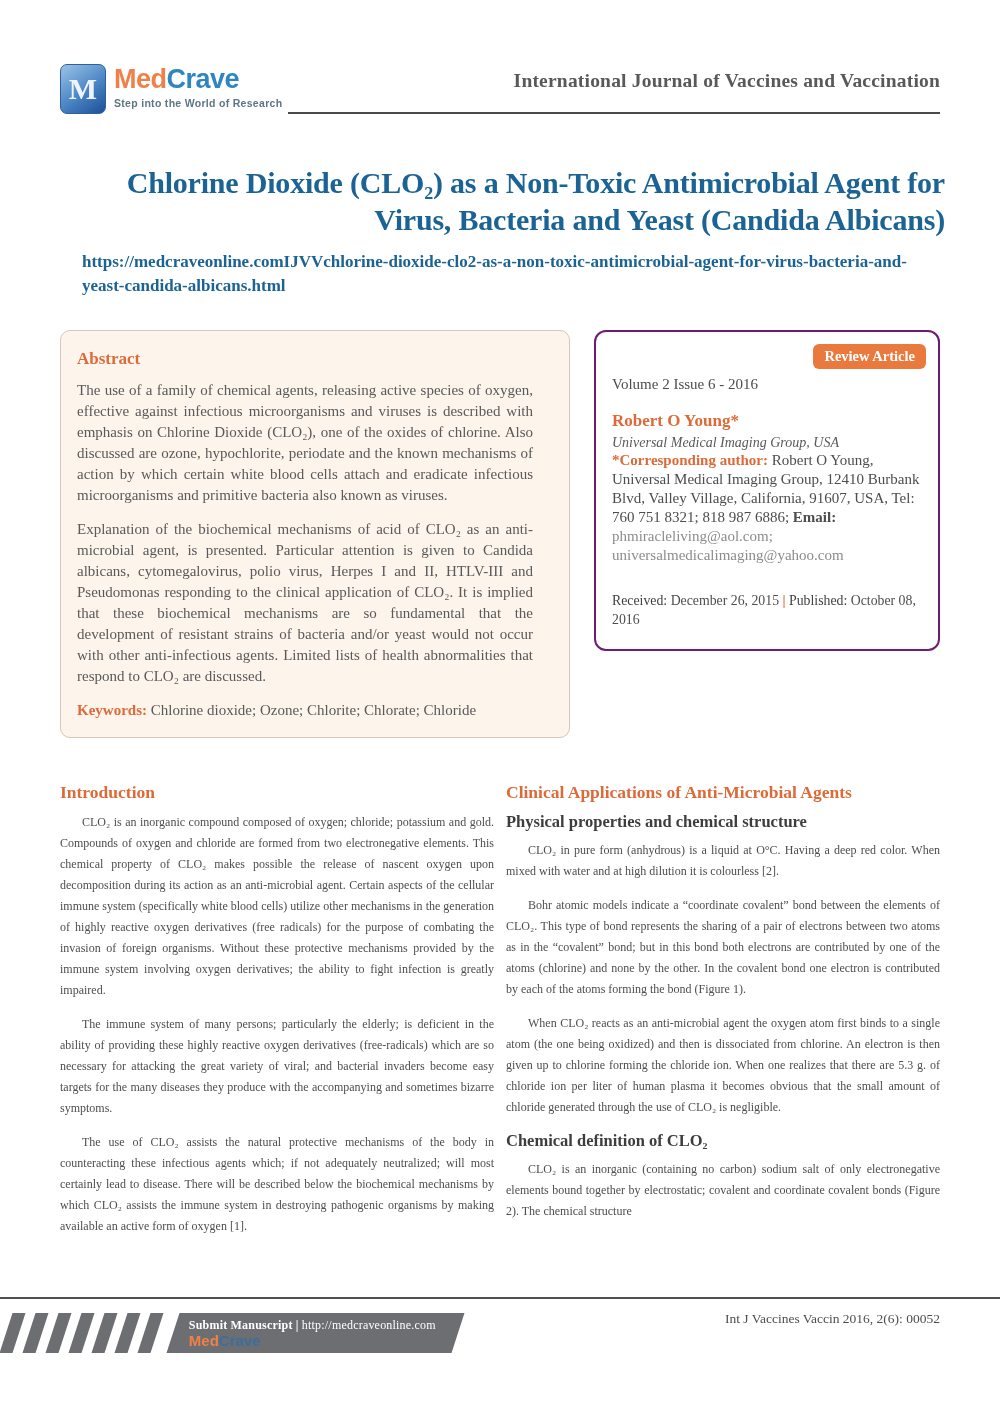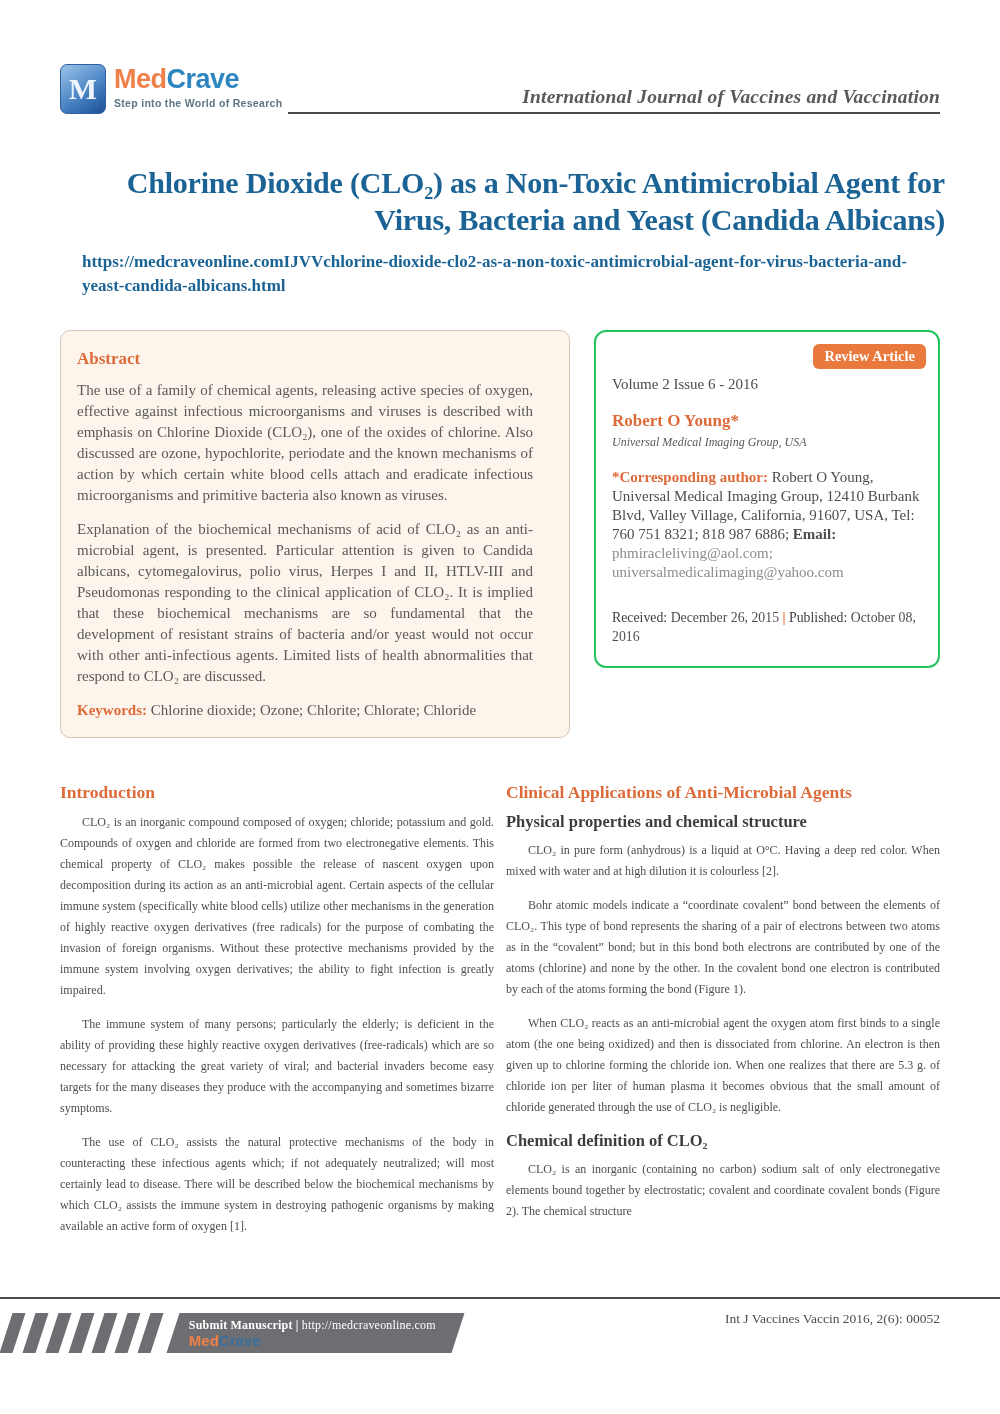--- a/index.html
+++ b/index.html
@@ -19,21 +19,21 @@
     color:#eef4fb; font-weight:bold; font-size:30px;
     font-family:"Liberation Serif",serif; border:1px solid #2d5fa3;
   }
   .logo-text { display:flex; flex-direction:column; }
   .logo-word { font-family:"Liberation Sans",sans-serif; font-weight:bold; font-size:27px; line-height:30px; letter-spacing:-0.5px; }
   .logo-med { color:#ef8049; }
   .logo-crave { color:#2e86c1; }
   .logo-tagline { font-family:"Liberation Sans",sans-serif; font-size:10.5px; font-weight:bold; color:#5d7683; margin-top:3px; letter-spacing:0.3px; }
   .header-rule-zone {
     flex:1; border-bottom:2px solid #4a4a4a; display:flex; justify-content:flex-end;
-    padding-bottom:4px; margin-left:6px;font-style:italic;
+    padding-bottom:20px; margin-left:6px;
   }
   .journal-name { font-size:19.5px; font-weight:bold; color:#58595b; letter-spacing:0.2px; }
   
   .article-title {
     margin:50px 55px 0 55px; text-align:right;
     color:#1a6394; font-size:30px; font-weight:bold; line-height:37px; letter-spacing:-0.2px;
   }
   .article-url {
     margin:12px 60px 0 60px; padding-left:22px;
     color:#1a6394; font-size:17px; font-weight:bold; line-height:24px;
@@ -43,31 +43,31 @@
   .boxes-row { display:flex; gap:24px; margin:32px 60px 0 60px; align-items:flex-start; }
   .abstract-box {
     flex:0 0 510px; background:#fdf4ec; border:1px solid #d8c6b8; border-radius:10px;
     padding:18px 36px 16px 16px;
   }
   .abstract-heading { color:#dd6a39; font-size:17px; font-weight:bold; margin-bottom:11px; }
   .abstract-para { font-size:15px; line-height:21px; text-align:justify; color:#595959; margin-bottom:13px; }
   .keywords-line { font-size:15px; line-height:21px; color:#595959; }
   .keywords-label { color:#dd6a39; font-weight:bold; }
   .info-box {
-    flex:1; position:relative; background:#ffffff; border:2px solid #22c55e; border-radius:12px;
+    flex:1; position:relative; background:#ffffff; border:2px solid #701a75; border-radius:12px;
     padding:44px 16px 20px 16px; min-height:274px;
   }
   .review-badge {
     position:absolute; top:12px; right:12px;
     background:#e9793c; color:#ffffff; font-weight:bold; font-size:14.5px;
     padding:4px 11px; border-radius:6px;
   }
   .volume-line { font-size:15px; color:#4d4d4d; margin-bottom:18px; }
   .author-name { color:#dd6a39; font-size:17px; font-weight:bold; margin-bottom:4px; }
-  .affiliation { font-size:12px; font-style:italic; color:#595959; margin-bottom:18px; }
+  .affiliation { font-size:14px; font-style:italic; color:#595959; margin-bottom:0; }
   .corresponding { font-size:15px; line-height:19px; color:#4d4d4d; margin-bottom:26px; }
   .corr-label { color:#dd6a39; font-weight:bold; }
   .email-label { font-weight:bold; }
   .email-links { color:#8c8c8c; cursor:pointer; }
   .dates-line { font-size:13.8px; line-height:19px; color:#4d4d4d; }
   .date-label { font-weight:normal; color:#3f3f3f; }
   .date-sep { color:#dd6a39; font-weight:bold; }
   
   .columns { display:flex; gap:12px; margin:44px 60px 0 60px; }
   .col { flex:1; }

